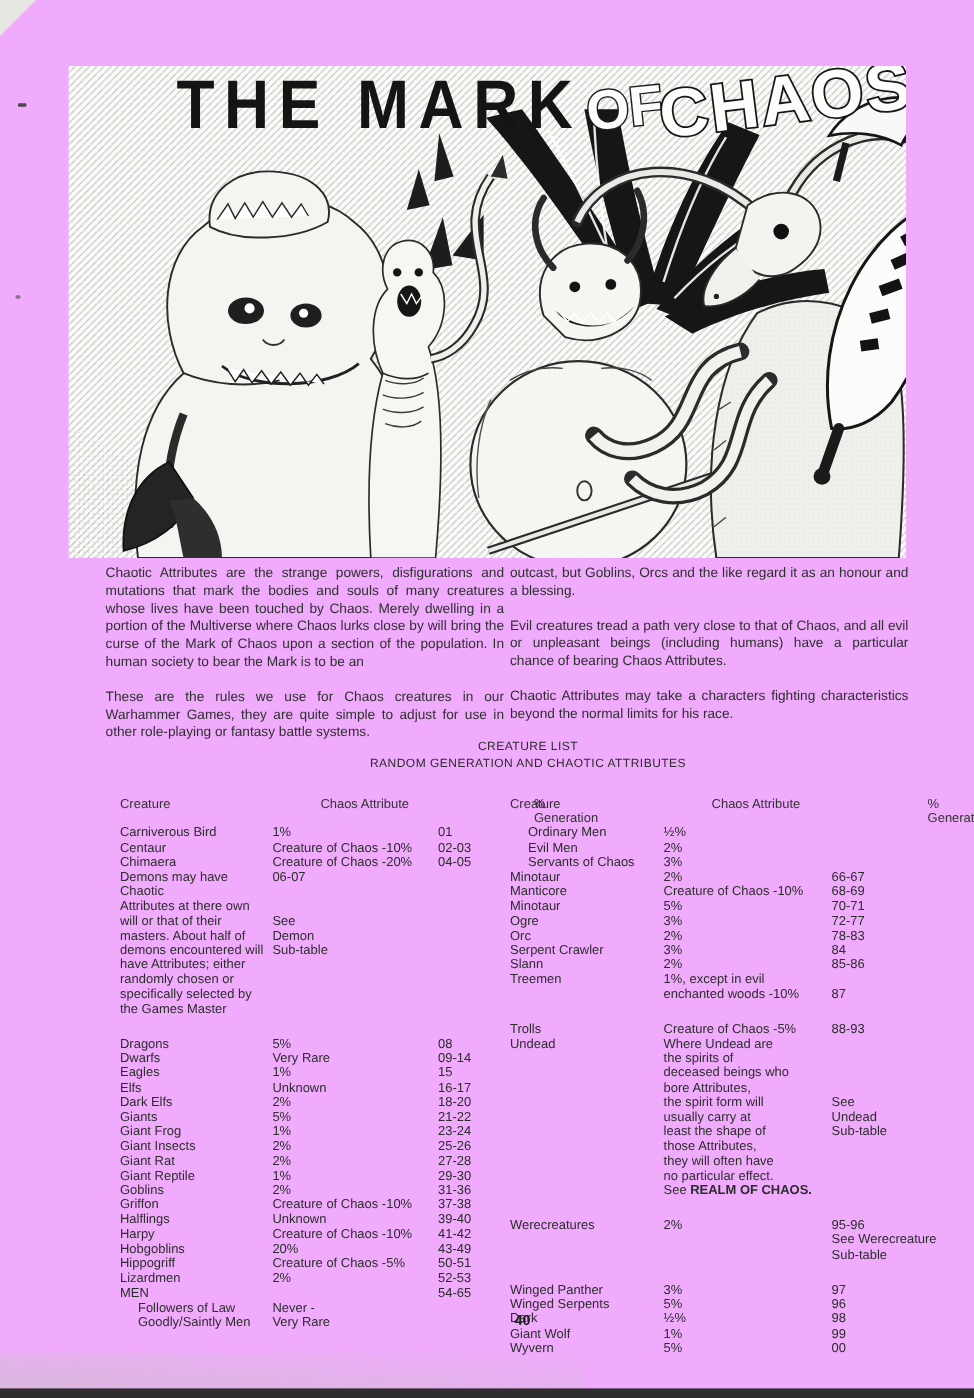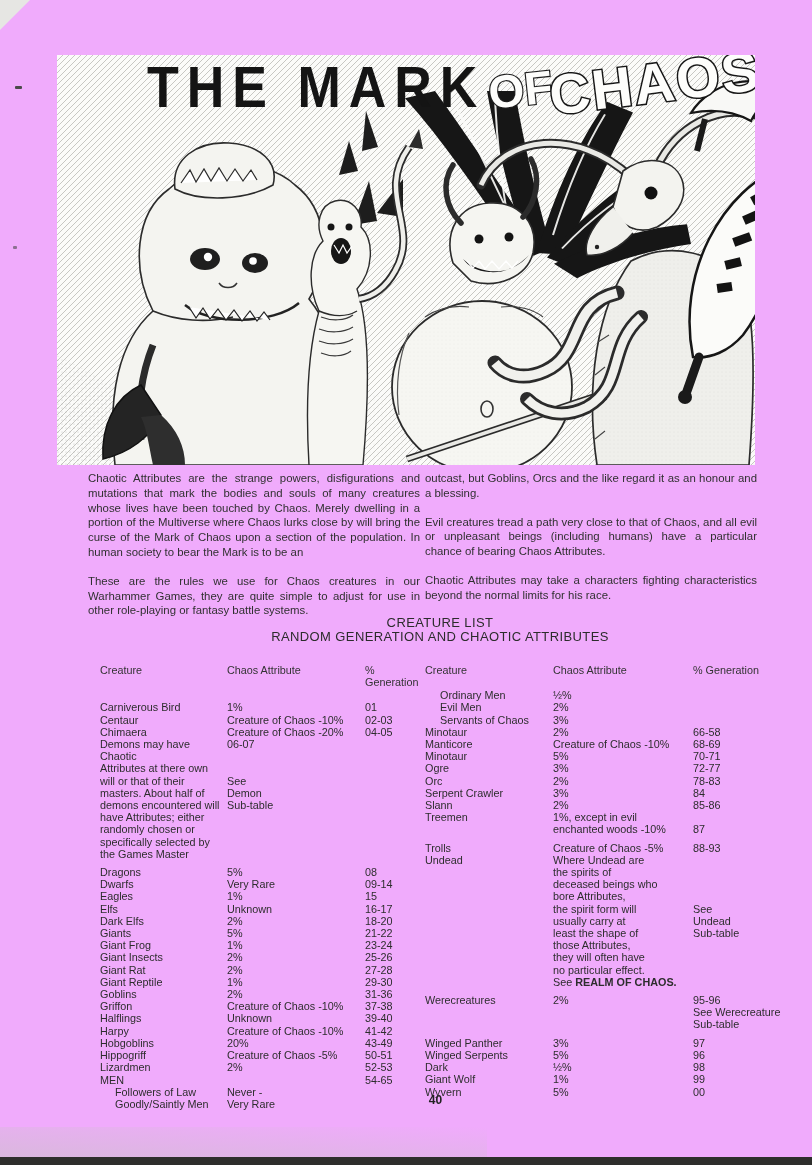--- a/index.html
+++ b/index.html
@@ -18,33 +18,33 @@
     background:linear-gradient(to top right,#c4c4c0,rgba(255,255,255,0));opacity:.5;}
   
   .illo-wrap{position:absolute;left:57px;top:55px;width:698px;height:410px;}
   .illo-wrap svg{display:block;width:100%;height:100%;}
   
   .intro{position:absolute;top:471px;left:88px;width:669px;display:flex;gap:5px;}
   .intro .col{width:332px;font-size:11.4px;line-height:14.8px;text-align:justify;color:#303030;}
   .intro p{margin:0 0 14px 0;}
   
   .tbl-heading{position:absolute;top:616px;left:136px;width:608px;text-align:center;
-    font-size:13px;line-height:14px;letter-spacing:.4px;color:#2c2c2c;}
+    font-size:10px;line-height:14px;letter-spacing:.4px;color:#2c2c2c;}
   
   .tables{position:absolute;top:664px;left:0;width:812px;font-size:10.8px;line-height:12.2px;color:#2d2d2d;}
   .ctable{position:absolute;top:0;}
   .tableL{left:100px;width:330px;}
   .tableR{left:425px;width:380px;}
   .trow{display:grid;}
   .tableL .trow{grid-template-columns:127px 138px 1fr;}
   .tableR .trow{grid-template-columns:128px 140px 1fr;}
-  .thead{margin-bottom:13px;color:#333;}
+  .thead{color:#333;gap:40px;}
   .cell{white-space:pre-line;}
   .cell.indent{padding-left:15px;}
-  .trow.gap{margin-top:6px;}
+  .trow.gap{margin-top:17px;}
   
   .page-number{position:absolute;top:1093px;left:58px;width:755px;text-align:center;
     font-size:12px;font-weight:bold;color:#222;}
 </style>
 </head>
 <body>
 
 <div class="page">
 
   <div class="corner-shade"></div>
@@ -369,21 +369,21 @@
             <div class="cell"></div>
           </div>
           <div class="trow">
             <div class="cell indent">Servants of Chaos</div>
             <div class="cell">3%</div>
             <div class="cell"></div>
           </div>
           <div class="trow">
             <div class="cell">Minotaur</div>
             <div class="cell">2%</div>
-            <div class="cell">66-58</div>
+            <div class="cell">66-67</div>
           </div>
           <div class="trow">
             <div class="cell">Manticore</div>
             <div class="cell">Creature of Chaos -10%</div>
             <div class="cell">68-69</div>
           </div>
           <div class="trow">
             <div class="cell">Minotaur</div>
             <div class="cell">5%</div>
             <div class="cell">70-71</div>

